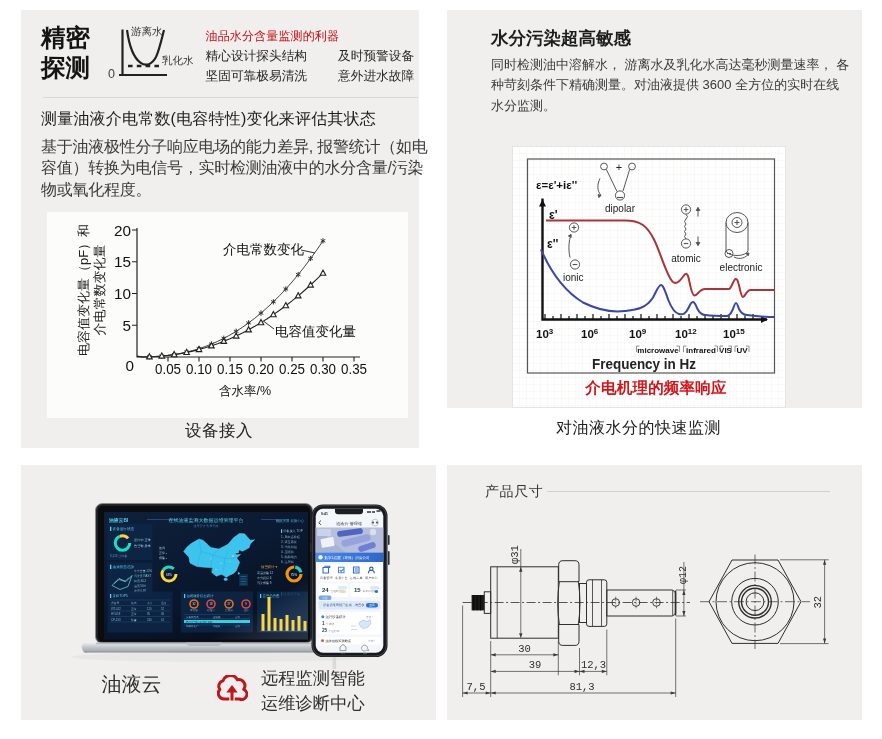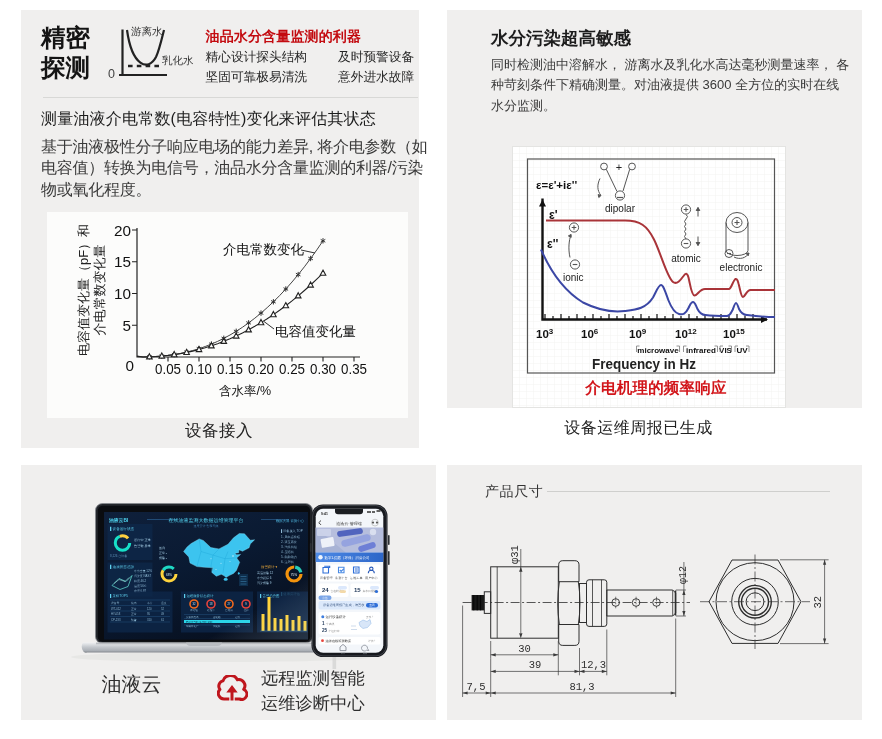--- a/index.html
+++ b/index.html
@@ -23,30 +23,30 @@
   <svg class="abs" style="left:80px;top:14px" width="100" height="56" viewBox="0 0 100 56">
     <text x="7" y="54" font-size="12.5" fill="#444">0</text>
     <path d="M21.5,5.5 V51 M18,51 H66" stroke="#222" stroke-width="2.2" fill="none"></path>
     <path d="M26,6 C31,42 47,48 55,33 C58,27 61,14 63,6" stroke="#222" stroke-width="2.2" fill="none"></path>
     <path d="M27,42 H61" stroke="#222" stroke-width="2.4" fill="none" stroke-dasharray="4.6 4.2"></path>
     <text x="30" y="11" font-size="10.5" fill="#333">游离水</text>
     <text x="61" y="40" font-size="10.5" fill="#333">乳化水</text>
   </svg>
 
   <div class="abs" style="left:184.5px;top:17.5px;width:225px">
-    <div style="font-size:14px;font-weight:700;color:#c30b10;letter-spacing:0.15px">油品水分含量监测的利器</div>
+    <div style="font-size:12px;font-weight:400;color:#c30b10;letter-spacing:0.15px">油品水分含量监测的利器</div>
     <div style="margin-top:1px;display:flex;align-items:flex-end">
       <div style="font-size:12.7px;color:#262626;line-height:20.2px">精心设计探头结构<br>坚固可靠极易清洗</div>
       <div style="width:1px;background:#b9b9b9;margin:3px 13px 2px 17px"></div>
       <div style="font-size:12.7px;color:#262626;line-height:20.2px">及时预警设备<br>意外进水故障</div>
     </div>
   </div>
   <div class="abs" style="left:22px;top:87px;width:375px;height:1px;background:#d8d8d6"></div>
   <div class="abs" style="left:20px;top:99px;font-size:16px;font-weight:400;color:#1c1c1c;letter-spacing:0.2px">测量油液介电常数(电容特性)变化来评估其状态</div>
-  <div class="abs" style="left:20px;top:125.5px;width:396px;font-size:16px;color:#3a3a3a;line-height:21.8px;letter-spacing:-0.25px">基于油液极性分子响应电场的能力差异, 将介电参数（如电容值）转换为电信号，油品水分含量监测的利器/污染物或氧化程度。</div>
+  <div class="abs" style="left:20px;top:125.5px;width:396px;font-size:16px;color:#3a3a3a;line-height:21.8px;letter-spacing:-0.25px">基于油液极性分子响应电场的能力差异, 报警统计（如电容值）转换为电信号，实时检测油液中的水分含量/污染物或氧化程度。</div>
 
   <div class="whitebox" style="left:26px;top:202px;width:361px;height:206px">
     <svg width="361" height="206" viewBox="0 0 361 206">
 
       <g transform="translate(44,78) rotate(-90)">
         <text x="0" y="-3" font-size="13" fill="#222" text-anchor="middle">电容值变化量（pF）和</text>
         <text x="0" y="13" font-size="13" fill="#222" text-anchor="middle">介电常数变化量</text>
       </g>
 
       <path d="M90,16 V145 H313" stroke="#222" stroke-width="1.2" fill="none"></path>
@@ -185,21 +185,21 @@
         <path d="M214,117 h4" stroke-width="1.1"></path>
         <path d="M221,120.5 C227,123.5 233,121.5 236,116.5"></path>
         <path d="M236,116.5 l-3,0.4 l2.2,2.4 z" fill="#555"></path>
       </g>
       <text x="228" y="134" font-size="10" fill="#222" text-anchor="middle">electronic</text>
 
       <text x="143" y="256.5" font-size="15.5" font-weight="700" fill="#d2151a" text-anchor="middle" letter-spacing="0.2">介电机理的频率响应</text>
       </g>
     </svg>
   </div>
-  <div class="abs" style="left:0;top:407.5px;width:383px;text-align:center;font-size:16px;color:#222;letter-spacing:0.5px">设备运维周报已生成</div>
+  <div class="abs" style="left:0;top:407.5px;width:383px;text-align:center;font-size:16px;color:#222;letter-spacing:0.5px">对油液水分的快速监测</div>
 </div>
 
 <div class="card" id="c3">
   <svg class="abs" style="left:0;top:0" width="415" height="255" viewBox="0 0 415 255">
     <defs>
       <linearGradient id="scr" x1="0" y1="0" x2="0.6" y2="1">
         <stop offset="0" stop-color="#0f203b"></stop>
           <stop offset="0.5" stop-color="#0a1a32"></stop>
           <stop offset="1" stop-color="#071020"></stop>
       </linearGradient>

